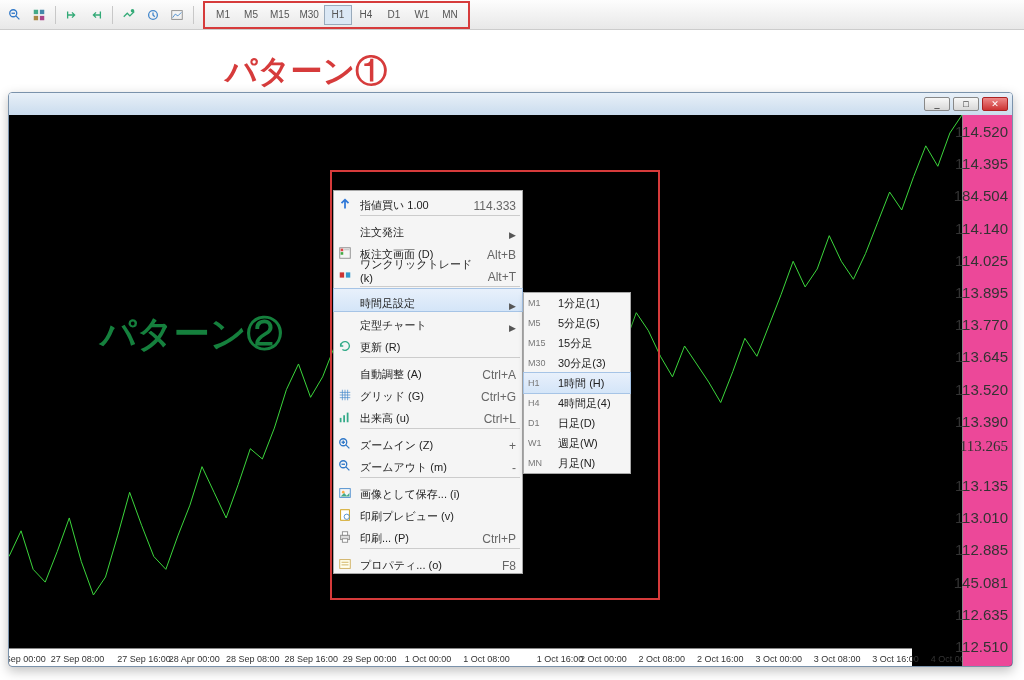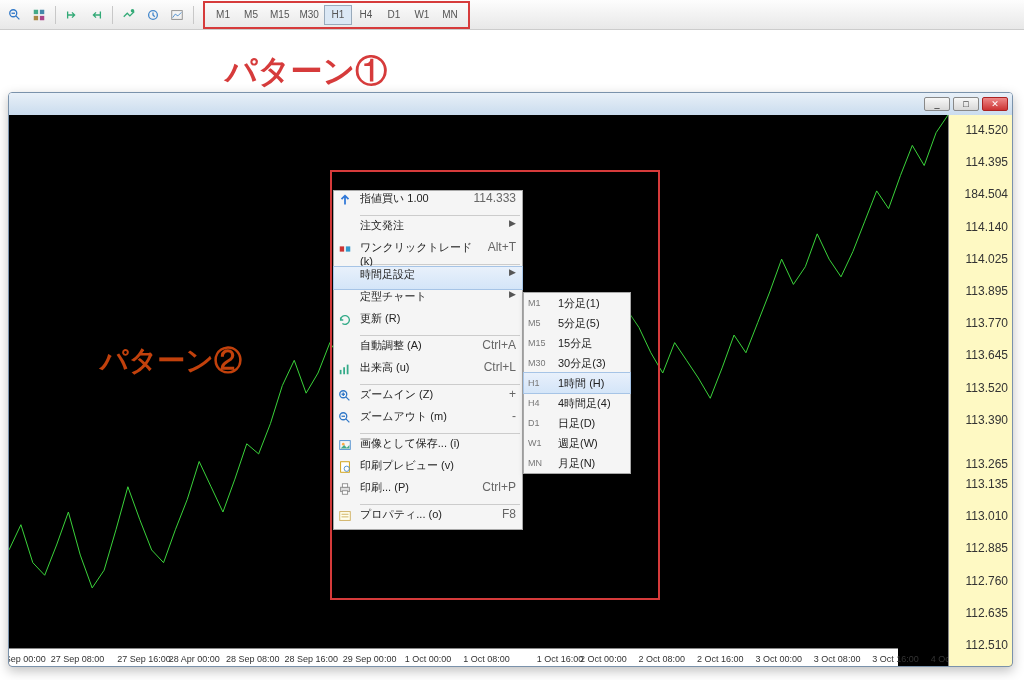--- a/index.html
+++ b/index.html
@@ -32,21 +32,21 @@
   min-width: 28px; height: 20px;
   font-size: 10px; color: #555;
   display: flex; align-items: center; justify-content: center;
   border: 1px solid transparent;
   padding: 0 4px;
 }
 .tf-btn.active { border: 1px solid #9ab; background: #dbe8f5; }
 
 
 .anno1 { position: absolute; top: 50px; left: 225px; color: #d63b3b; font-size: 32px; font-weight: bold; }
-.anno2 { position: absolute; top: 310px; left: 100px; color: #c2410c; font-size: 28px; font-weight: bold; margin-top: 32px; }
+.anno2 { position: absolute; top: 310px; left: 100px; color: #15803d; font-size: 36px; font-weight: bold; }
 
 
 .chart-win {
   position: absolute;
   left: 8px; top: 92px;
   width: 1005px; height: 575px;
   border: 1px solid #7a92ab;
   box-shadow: 0 4px 12px rgba(0,0,0,0.25), 0 0 0 4px #fff;
   border-radius: 4px;
   overflow: hidden;
@@ -66,24 +66,24 @@
 .win-btn.close { background: linear-gradient(#e88,#c33); color: #fff; border-color: #a22; }
 
 .chart-body {
   position: relative;
   width: 100%; height: calc(100% - 22px);
   background: #000;
   display: flex;
 }
 .chart-area { flex: 1; position: relative; }
 .price-axis {
-  width: 64px;
-  background: #fef9c3;
+  width: 50px;
+  background: #ec4899;
   border-left: 1px solid #888;
-  font-size: 12px; color: #333;
+  font-size: 15px; color: #333;
   position: relative;
 }
 .price-tick { position: absolute; right: 4px; white-space: nowrap; }
 .time-axis {
   position: absolute; left: 0; right: 50px; bottom: 0;
   height: 18px; background: #fff; border-top: 1px solid #888;
   font-size: 9px; color: #333;
   display: flex;
 }
 .time-tick { position: absolute; bottom: 2px; white-space: nowrap; transform: translateX(-50%); }
@@ -105,21 +105,21 @@
   position: absolute;
   left: 333px; top: 190px;
   width: 190px;
   background: #f5f5f5;
   border: 1px solid #a8a8a8;
   box-shadow: 2px 2px 6px rgba(0,0,0,0.3);
   font-size: 11px;
 }
 .ctx-item {
   height: 22px;
-  display: flex; align-items: flex-start;
+  display: flex; align-items: flex-end;
   padding: 0 6px 0 2px;
   gap: 6px;
 }
 .ctx-item:hover, .ctx-item.hl {
   background: linear-gradient(#e8f0fb,#d4e5f8);
   outline: 1px solid #a6c4e6;
 }
 .ctx-icon { width: 18px; height: 18px; display: flex; align-items: center; justify-content: center; flex-shrink: 0; }
 .ctx-label { flex: 1; color: #222; }
 .ctx-sc { color: #666; font-size: 12px; }
@@ -247,25 +247,25 @@
         <div class="price-tick" style="top: 8px;">114.520</div>
         <div class="price-tick" style="top: 40.1875px;">114.395</div>
         <div class="price-tick" style="top: 72.375px;">184.504</div>
         <div class="price-tick" style="top: 104.562px;">114.140</div>
         <div class="price-tick" style="top: 136.75px;">114.025</div>
         <div class="price-tick" style="top: 168.938px;">113.895</div>
         <div class="price-tick" style="top: 201.125px;">113.770</div>
         <div class="price-tick" style="top: 233.312px;">113.645</div>
         <div class="price-tick" style="top: 265.5px;">113.520</div>
         <div class="price-tick" style="top: 297.688px;">113.390</div>
-        <div class="price-tick" style="top: 342px;">113.265</div>
+        <div class="price-tick" style="top: 323px; font-family: Liberation Serif, serif;">113.265</div>
         <div class="price-tick" style="top: 362.062px;">113.135</div>
         <div class="price-tick" style="top: 394.25px;">113.010</div>
         <div class="price-tick" style="top: 426.438px;">112.885</div>
-        <div class="price-tick" style="top: 458.625px;">112.760</div>
+        <div class="price-tick" style="top: 458.625px;">145.081</div>
         <div class="price-tick" style="top: 490.812px;">112.635</div>
         <div class="price-tick" style="top: 523px;">112.510</div>
       </div>
   </div>
 </div>
 
 <div class="anno2">パターン②</div>
 
 <div class="ctx-border"></div>
 
@@ -277,20 +277,32 @@
         </svg>
       </span>
     <span class="ctx-label">指値買い 1.00</span>
     <span class="ctx-sc">114.333</span>
   </div>
   <div class="ctx-sep"></div>
   <div class="ctx-item">
     <span class="ctx-icon"></span>
     <span class="ctx-label">注文発注</span>
     <span class="ctx-arrow">▶</span>
+  </div>
+  <div class="ctx-item">
+    <span class="ctx-icon">
+        <svg class="ic" viewBox="0 0 16 16">
+          <rect x="2" y="2" width="12" height="12" fill="none" stroke="#888"></rect>
+          <rect x="3" y="3" width="3" height="3" fill="#d44"></rect>
+          <rect x="3" y="7" width="3" height="3" fill="#4a4"></rect>
+          <rect x="7" y="3" width="6" height="2" fill="#ccc"></rect>
+        </svg>
+      </span>
+    <span class="ctx-label">板注文画面 (D)</span>
+    <span class="ctx-sc">Alt+B</span>
   </div>
   <div class="ctx-item">
     <span class="ctx-icon">
         <svg class="ic" viewBox="0 0 16 16">
           <rect x="2" y="5" width="5" height="6" fill="#c33"></rect>
           <rect x="9" y="5" width="5" height="6" fill="#39c"></rect>
         </svg>
       </span>
     <span class="ctx-label">ワンクリックトレード (k)</span>
     <span class="ctx-sc">Alt+T</span>
@@ -317,20 +329,29 @@
   </div>
   <div class="ctx-sep"></div>
   <div class="ctx-item">
     <span class="ctx-icon"></span>
     <span class="ctx-label">自動調整 (A)</span>
     <span class="ctx-sc">Ctrl+A</span>
   </div>
   <div class="ctx-item">
     <span class="ctx-icon">
         <svg class="ic" viewBox="0 0 16 16">
+          <path d="M2 5h12M2 8h12M2 11h12M5 2v12M8 2v12M11 2v12" stroke="#48c" stroke-width="0.8"></path>
+        </svg>
+      </span>
+    <span class="ctx-label">グリッド (G)</span>
+    <span class="ctx-sc">Ctrl+G</span>
+  </div>
+  <div class="ctx-item">
+    <span class="ctx-icon">
+        <svg class="ic" viewBox="0 0 16 16">
           <rect x="2" y="9" width="2" height="5" fill="#3a8"></rect>
           <rect x="6" y="6" width="2" height="8" fill="#3a8"></rect>
           <rect x="10" y="3" width="2" height="11" fill="#3a8"></rect>
         </svg>
       </span>
     <span class="ctx-label">出来高 (u)</span>
     <span class="ctx-sc">Ctrl+L</span>
   </div>
   <div class="ctx-sep"></div>
   <div class="ctx-item">

